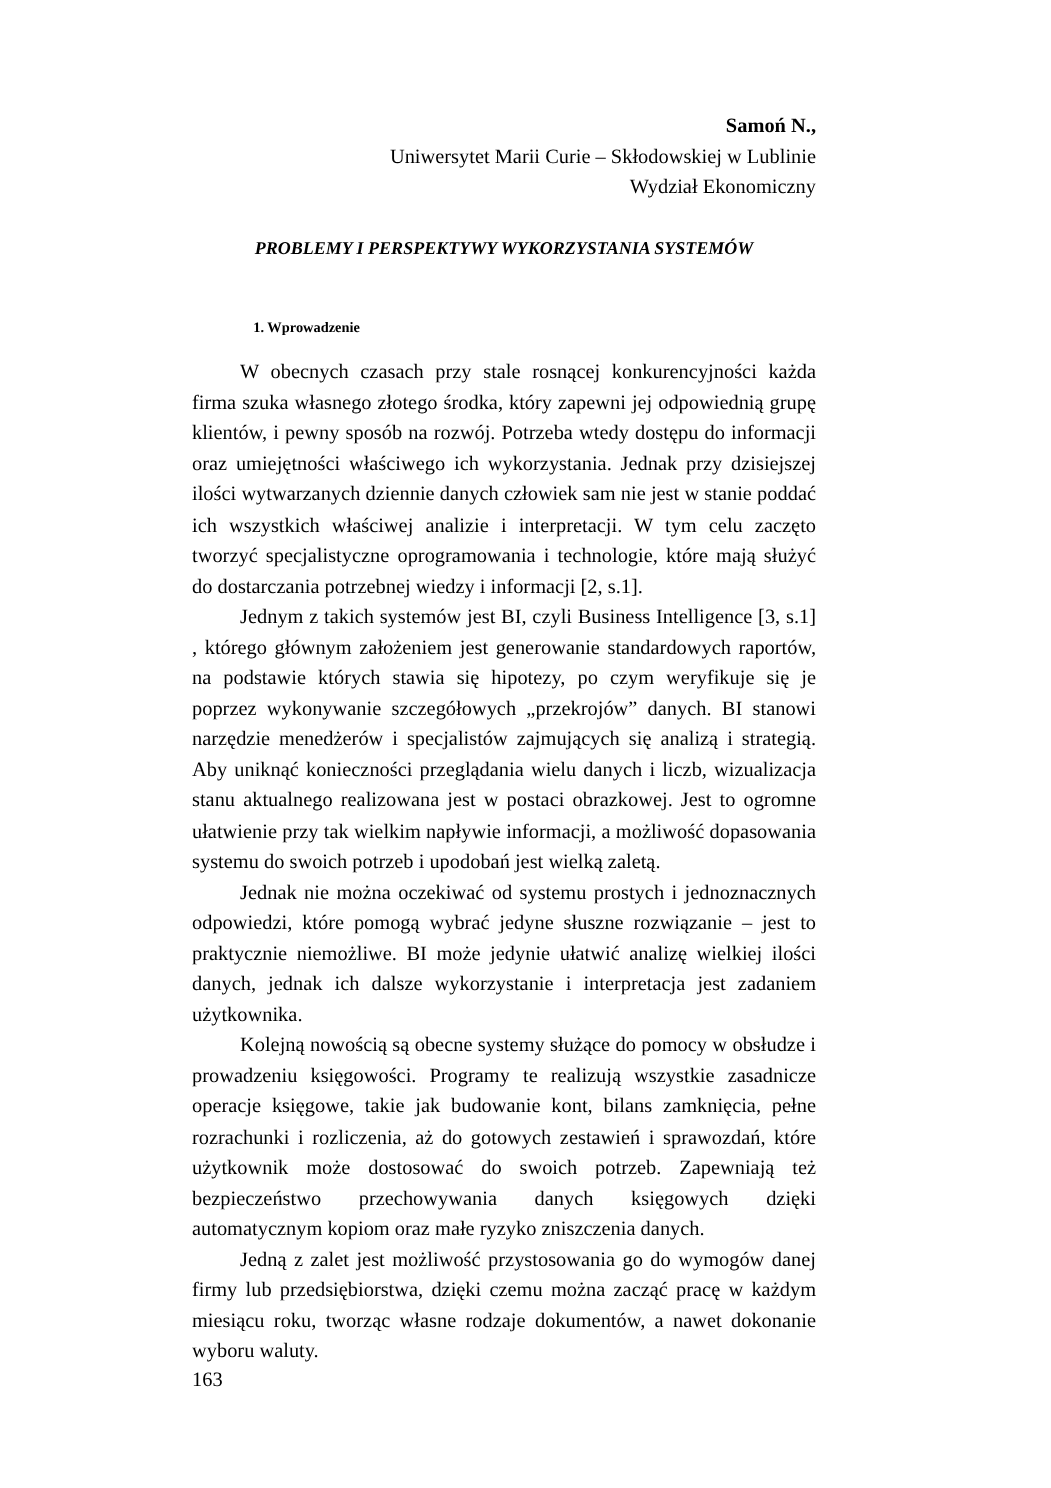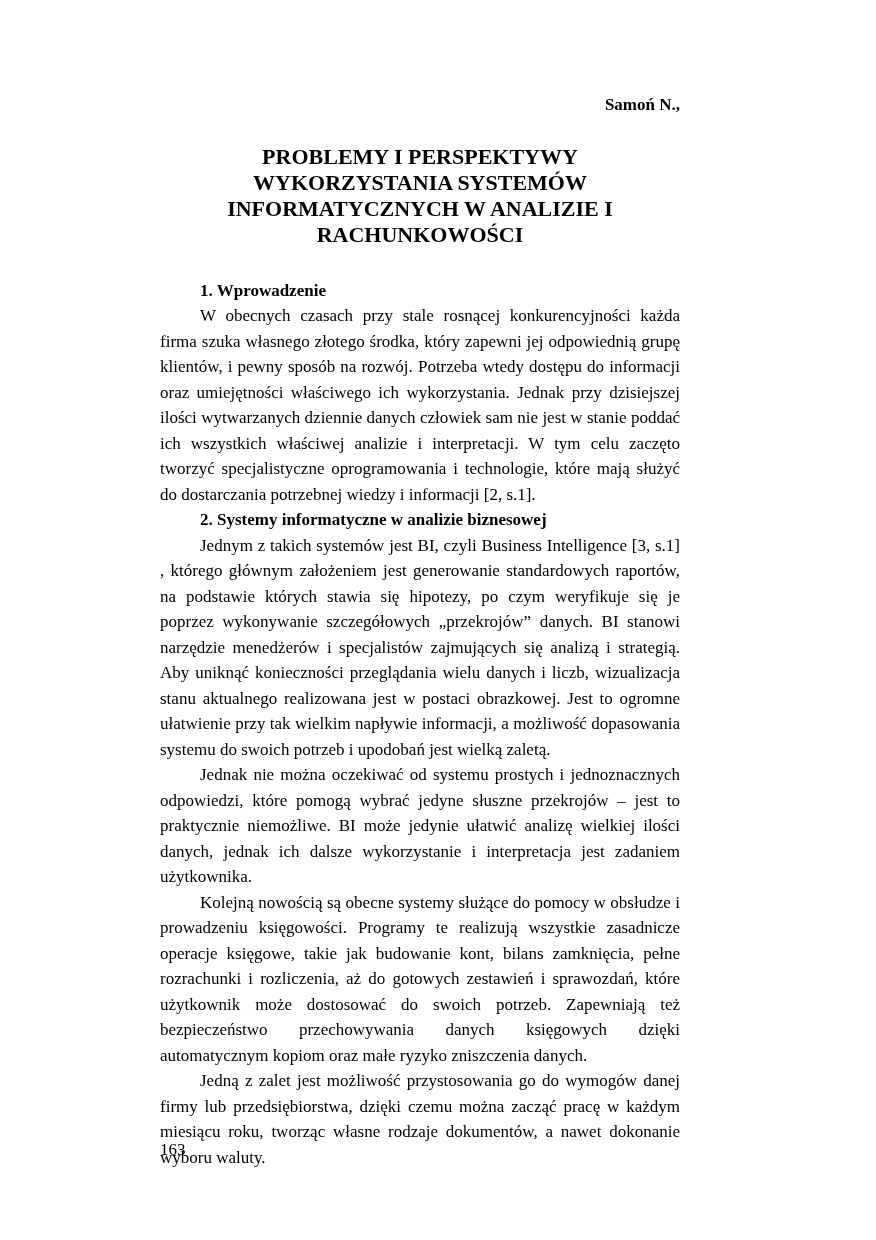--- a/index.html
+++ b/index.html
@@ -23,65 +23,66 @@
   }
   .author-block {
     text-align: right;
   }
   .author-name {
     font-weight: bold;
   }
   .title {
     text-align: center;
     font-weight: bold;
-    font-size: 22px;
+    font-size: 15px;
     line-height: 26px;
-    margin: 26px 0 30px 0;
+    margin: 26px 0 40px 0;
+    font-style: italic;
   }
   .content p {
     margin: 0;
     text-align: justify;
     text-indent: 40px;
   }
   .content h2 {
-    margin: 0;
-    font-size: 17px;
+    margin: 11px;
+    font-size: 12px;
     font-weight: bold;
     line-height: 25.5px;
     padding-left: 40px;
   }
   .page-number {
     position: absolute;
     bottom: 78px;
     left: 72px;
     right: 108px;
   }
 </style>
 </head>
 <body>
 
 <div class="page">
 
   <div class="author-block">
     <div class="author-name">Samoń N.,</div>
+    <div>Uniwersytet Marii Curie – Skłodowskiej w Lublinie</div>
+    <div>Wydział Ekonomiczny</div>
   </div>
 
   <div class="title">
     <div>PROBLEMY I PERSPEKTYWY WYKORZYSTANIA SYSTEMÓW</div>
-    <div>INFORMATYCZNYCH W ANALIZIE I RACHUNKOWOŚCI</div>
   </div>
 
   <div class="content">
 
     <h2>1. Wprowadzenie</h2>
     <p>W obecnych czasach przy stale rosnącej konkurencyjności każda firma szuka własnego złotego środka, który zapewni jej odpowiednią grupę klientów, i pewny sposób na rozwój. Potrzeba wtedy dostępu do informacji oraz umiejętności właściwego ich wykorzystania. Jednak przy dzisiejszej ilości wytwarzanych dziennie danych człowiek sam nie jest w stanie poddać ich wszystkich właściwej analizie i interpretacji. W tym celu zaczęto tworzyć specjalistyczne oprogramowania i technologie, które mają służyć do dostarczania potrzebnej wiedzy i informacji [2, s.1].</p>
 
-    <h2>2. Systemy informatyczne w analizie biznesowej</h2>
     <p>Jednym z takich systemów jest BI, czyli Business Intelligence [3, s.1] , którego głównym założeniem jest generowanie standardowych raportów, na podstawie których stawia się hipotezy, po czym weryfikuje się je poprzez wykonywanie szczegółowych „przekrojów” danych. BI stanowi narzędzie menedżerów i specjalistów zajmujących się analizą i strategią. Aby uniknąć konieczności przeglądania wielu danych i liczb, wizualizacja stanu aktualnego realizowana jest w postaci obrazkowej. Jest to ogromne ułatwienie przy tak wielkim napływie informacji, a możliwość dopasowania systemu do swoich potrzeb i upodobań jest wielką zaletą.</p>
-    <p>Jednak nie można oczekiwać od systemu prostych i jednoznacznych odpowiedzi, które pomogą wybrać jedyne słuszne przekrojów – jest to praktycznie niemożliwe. BI może jedynie ułatwić analizę wielkiej ilości danych, jednak ich dalsze wykorzystanie i interpretacja jest zadaniem użytkownika.</p>
+    <p>Jednak nie można oczekiwać od systemu prostych i jednoznacznych odpowiedzi, które pomogą wybrać jedyne słuszne rozwiązanie – jest to praktycznie niemożliwe. BI może jedynie ułatwić analizę wielkiej ilości danych, jednak ich dalsze wykorzystanie i interpretacja jest zadaniem użytkownika.</p>
 
     <p>Kolejną nowością są obecne systemy służące do pomocy w obsłudze i prowadzeniu księgowości. Programy te realizują wszystkie zasadnicze operacje księgowe, takie jak budowanie kont, bilans zamknięcia, pełne rozrachunki i rozliczenia, aż do gotowych zestawień i sprawozdań, które użytkownik może dostosować do swoich potrzeb. Zapewniają też bezpieczeństwo przechowywania danych księgowych dzięki automatycznym kopiom oraz małe ryzyko zniszczenia danych.</p>
     <p>Jedną z zalet jest możliwość przystosowania go do wymogów danej firmy lub przedsiębiorstwa, dzięki czemu można zacząć pracę w każdym miesiącu roku, tworząc własne rodzaje dokumentów, a nawet dokonanie wyboru waluty.</p>
 
   </div>
 
   <div class="page-number">163</div>
 
 </div>
 

